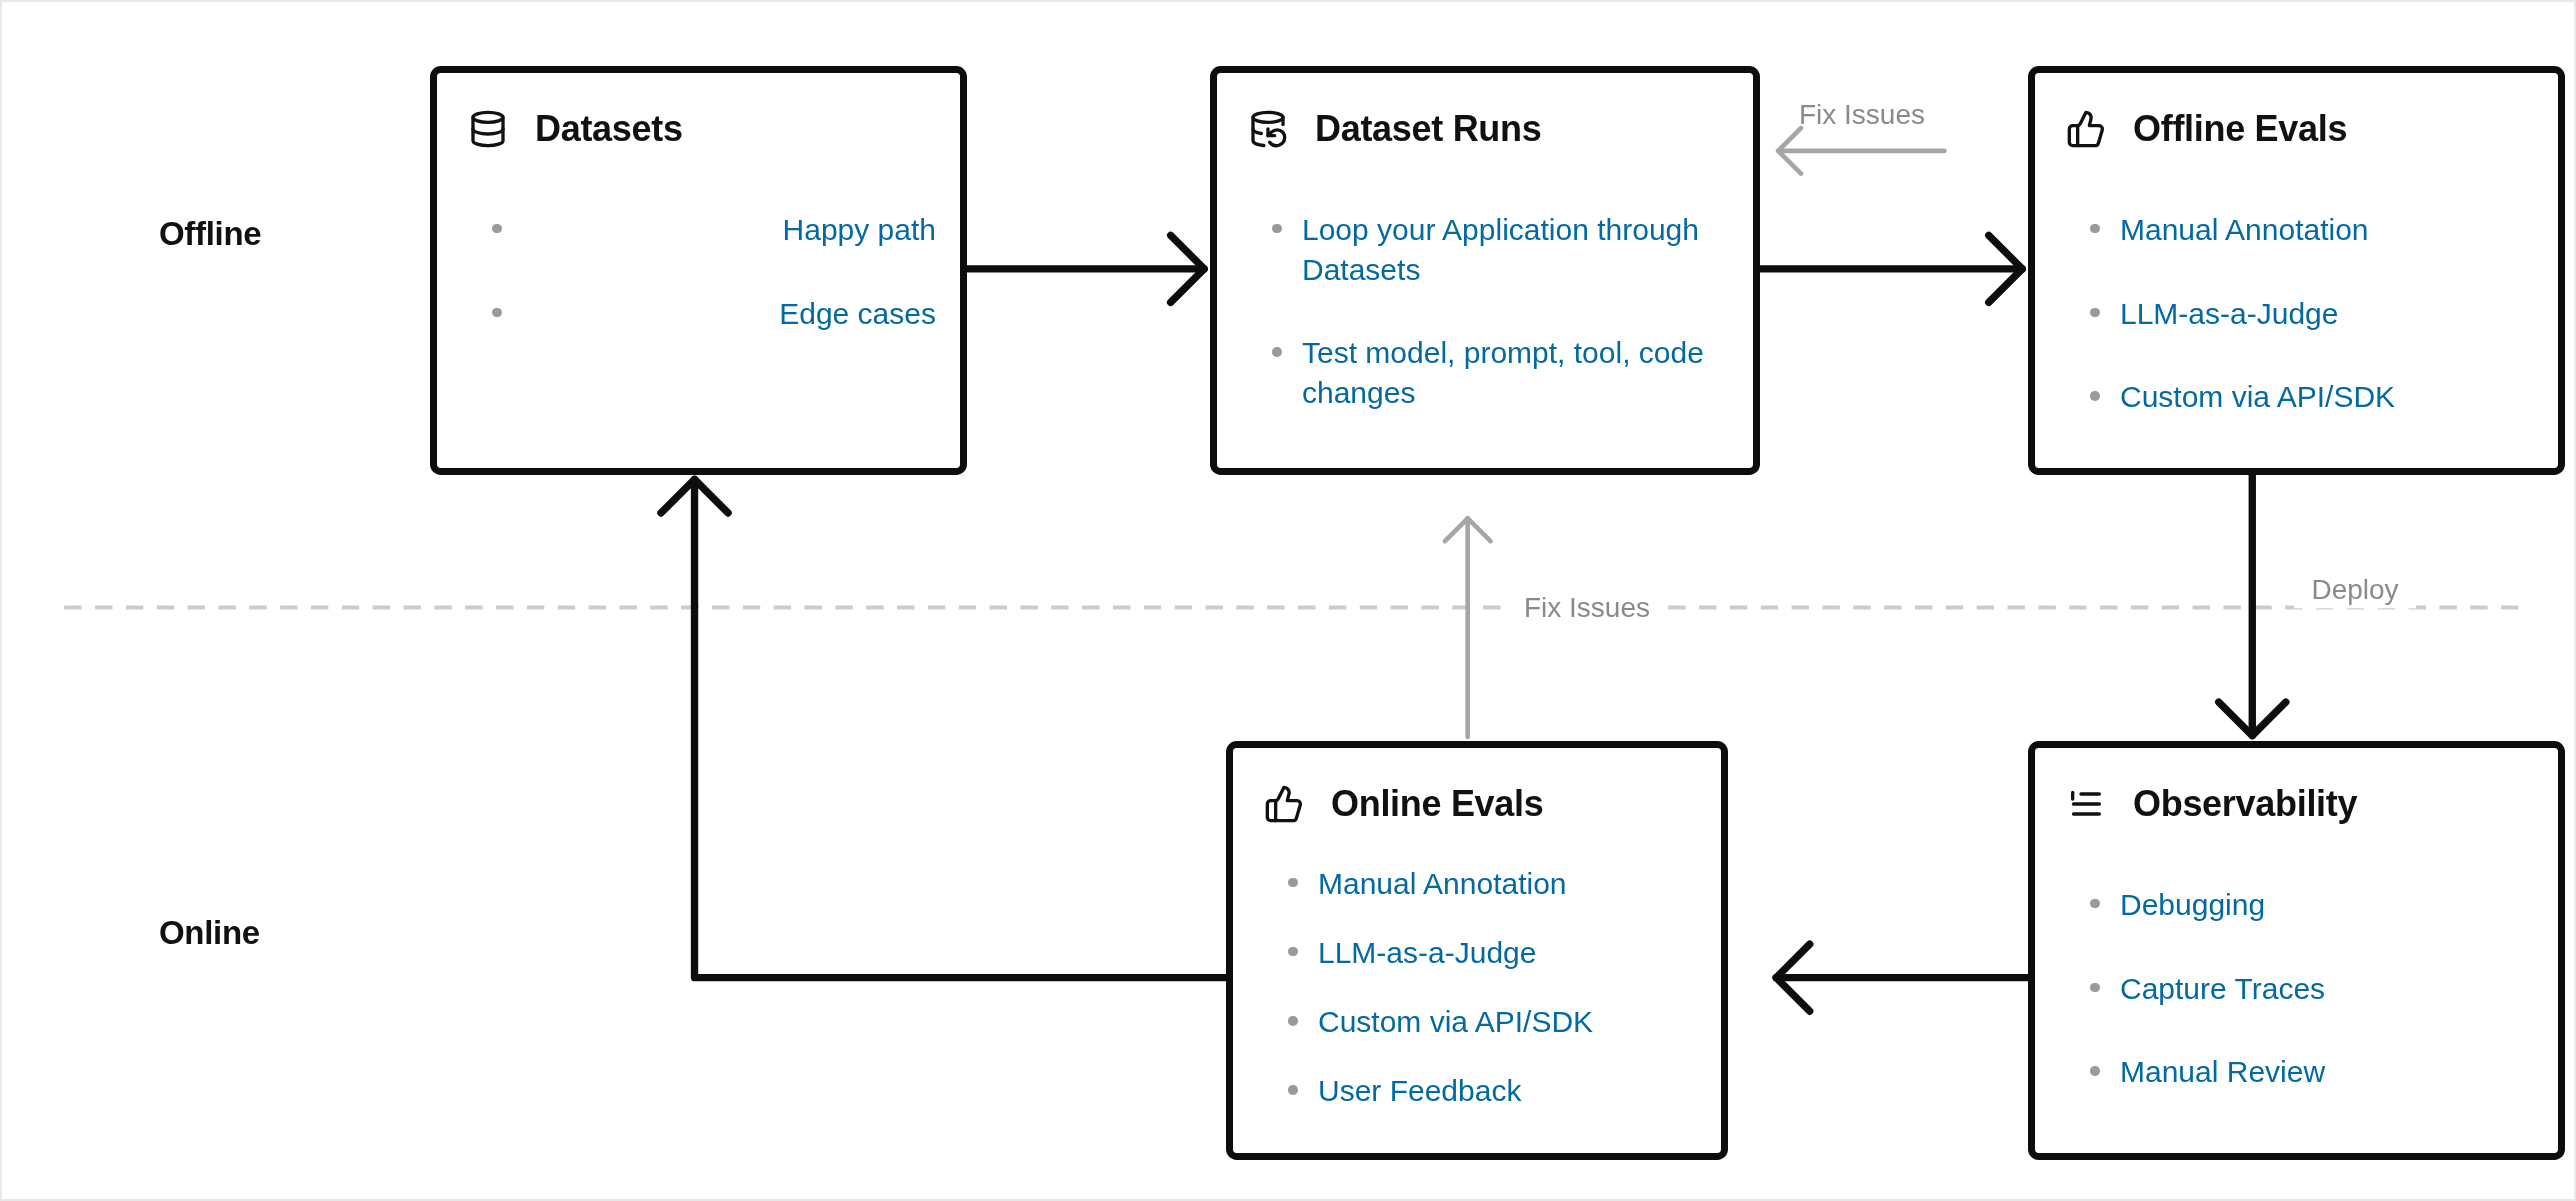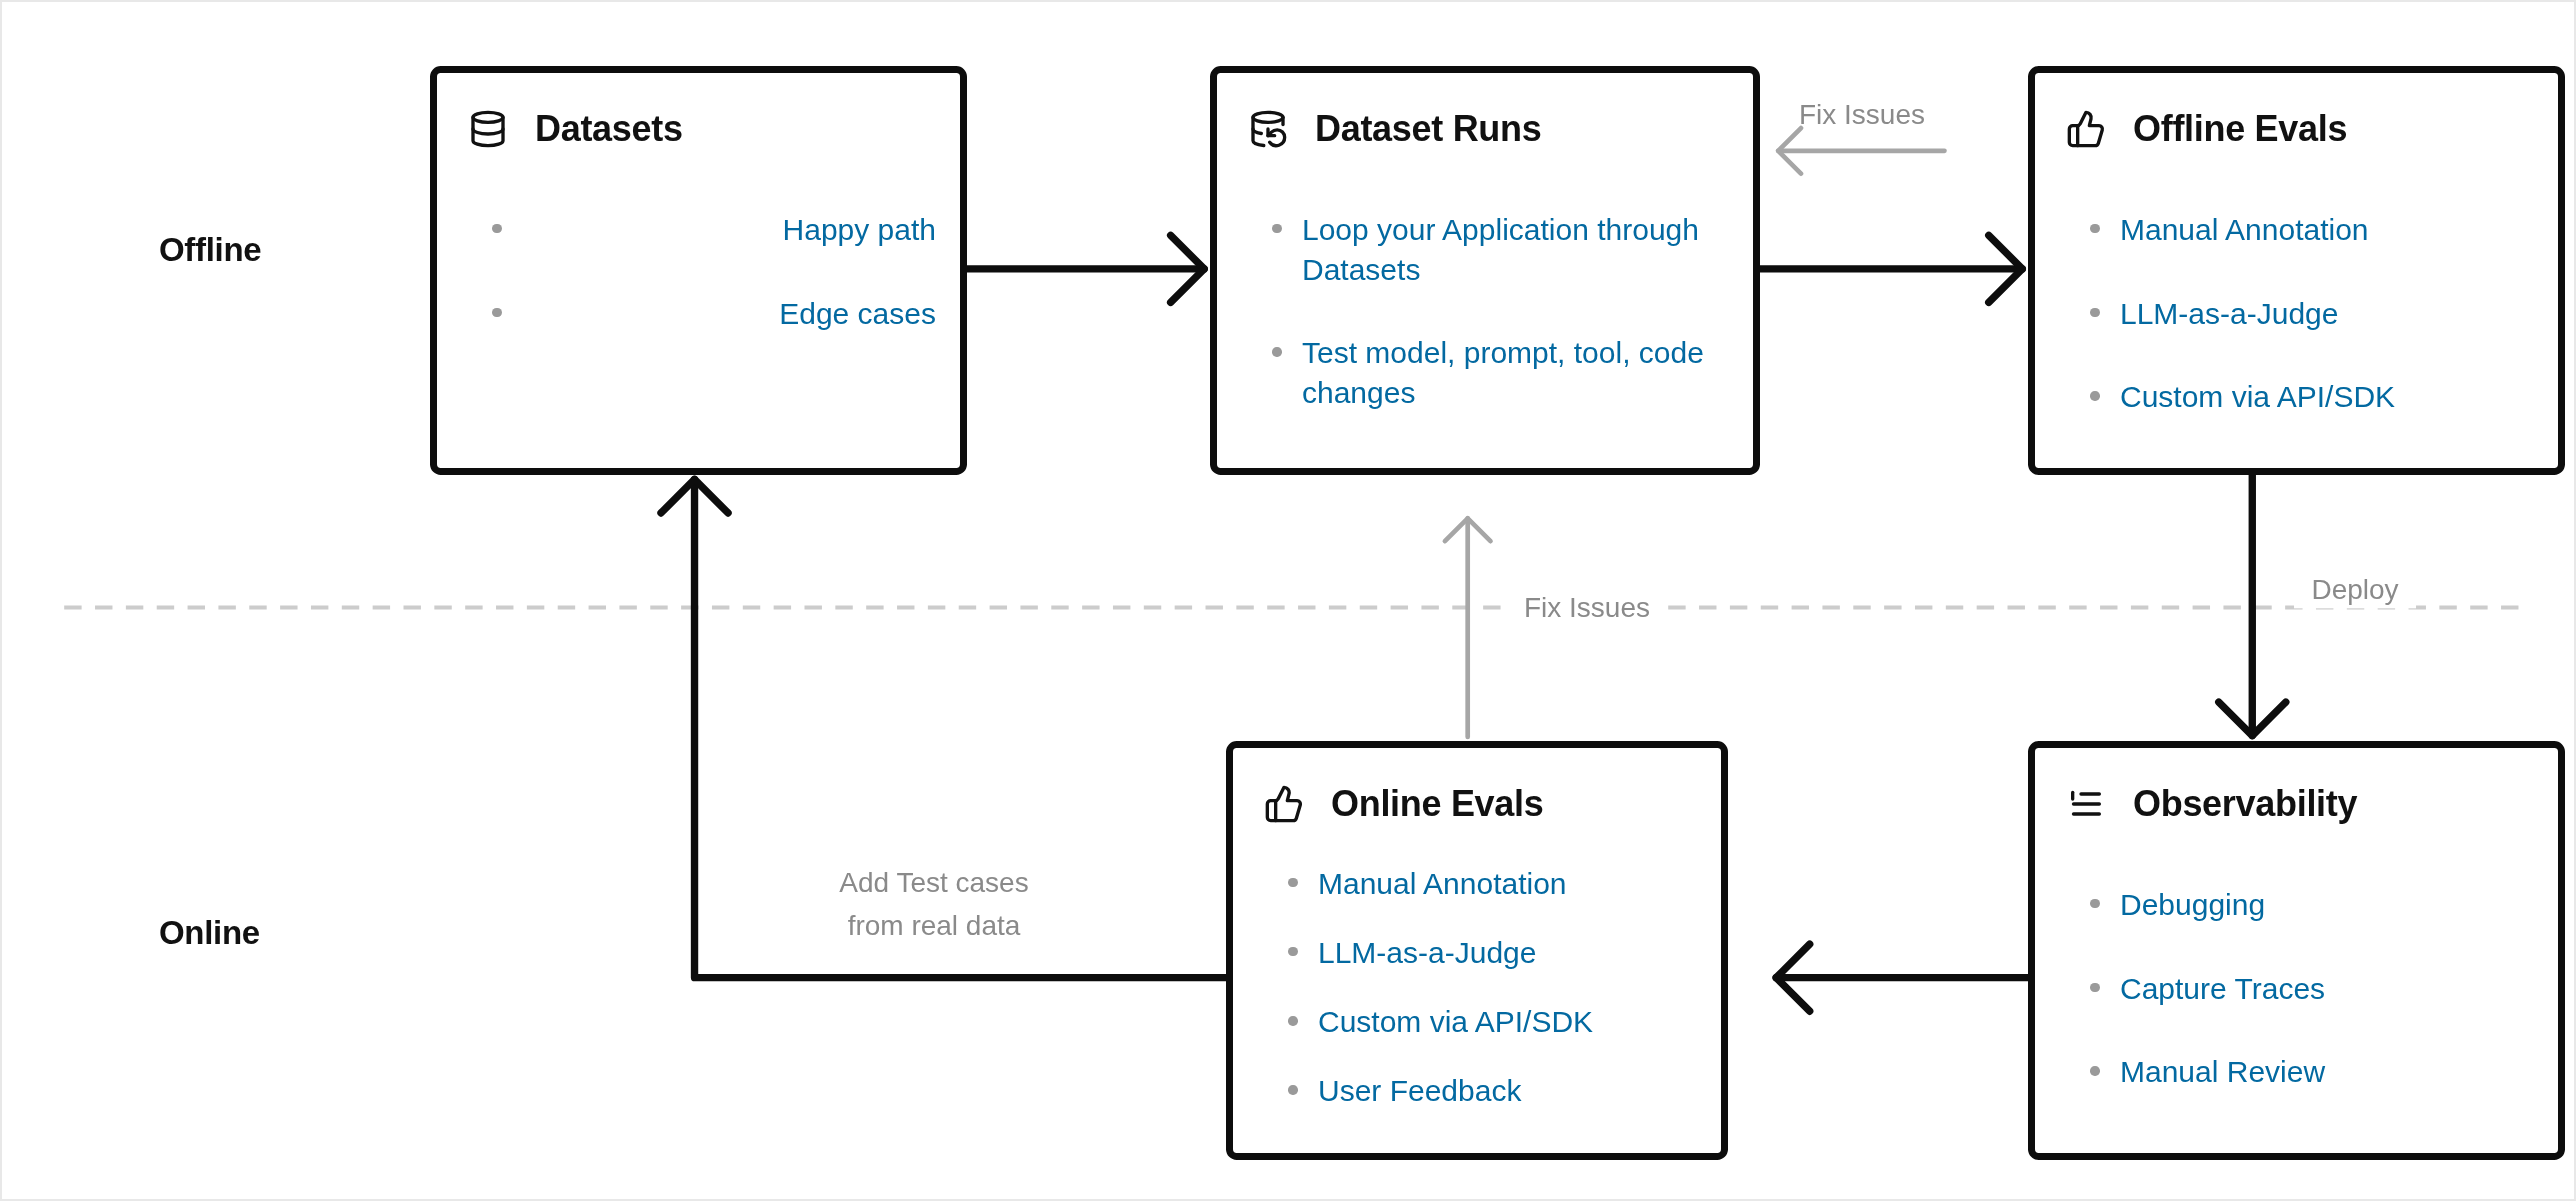--- a/index.html
+++ b/index.html
@@ -105,21 +105,21 @@
     <path d="M1438 398 L1792 398" fill="none" stroke="#0d0d0d" stroke-width="11" stroke-linecap="round" marker-end="url(#chevBlack)"></path>
     <path d="M2618 398 L3012 398" fill="none" stroke="#0d0d0d" stroke-width="11" stroke-linecap="round" marker-end="url(#chevBlack)"></path>
     <path d="M3355 703 L3355 1094" fill="none" stroke="#0d0d0d" stroke-width="11" stroke-linecap="round" marker-end="url(#chevBlack)"></path>
     <path d="M3022 1455 L2645 1455" fill="none" stroke="#0d0d0d" stroke-width="11" stroke-linecap="round" marker-end="url(#chevBlack)"></path>
     <path d="M1827 1455 L1032 1455 L1032 712" fill="none" stroke="#0d0d0d" stroke-width="11" stroke-linecap="round" stroke-linejoin="round" marker-end="url(#chevBlack)"></path>
 
     <path d="M2896 222 L2648 222" fill="none" stroke="#a6a6a6" stroke-width="7" stroke-linecap="round" marker-end="url(#chevGray)"></path>
     <path d="M2185 1096 L2185 770" fill="none" stroke="#a6a6a6" stroke-width="7" stroke-linecap="round" marker-end="url(#chevGray)"></path>
   </svg>
 
-  <div class="lane-label" style="left:157px; top:229px;">Offline</div>
+  <div class="lane-label" style="left:157px; top:213px;">Offline</div>
   <div class="lane-label" style="left:157px; top:912px;">Online</div>
 
   <div class="node" style="left:428px; top:64px; width:537px; height:409px;text-align:right;">
     <div class="node-header">
       <span class="node-icon">
         <svg viewBox="0 0 24 24" fill="none" stroke="#111" stroke-width="2" stroke-linecap="round" stroke-linejoin="round">
           <ellipse cx="12" cy="5" rx="9" ry="3"></ellipse>
           <path d="M3 5v14c0 1.66 4 3 9 3s9-1.34 9-3V5"></path>
           <path d="M3 12c0 1.66 4 3 9 3s9-1.34 9-3"></path>
         </svg>
@@ -205,19 +205,15 @@
       <li>Manual Review</li>
     </ul>
   </div>
 
   <div class="edge-label no-mask" style="left:1860px; top:113px;">Fix Issues</div>
 
   <div class="edge-label" style="left:1585px; top:606px;">Fix Issues</div>
 
   <div class="edge-label" style="left:2353px; top:588px;">Deploy</div>
 
-  <div class="edge-label no-mask two-line" style="left:932px; top:902px;">
-    <div>Add Test cases</div>
-    <div>from real data</div>
-  </div>
 
 </div>
 
 
 </body></html>

